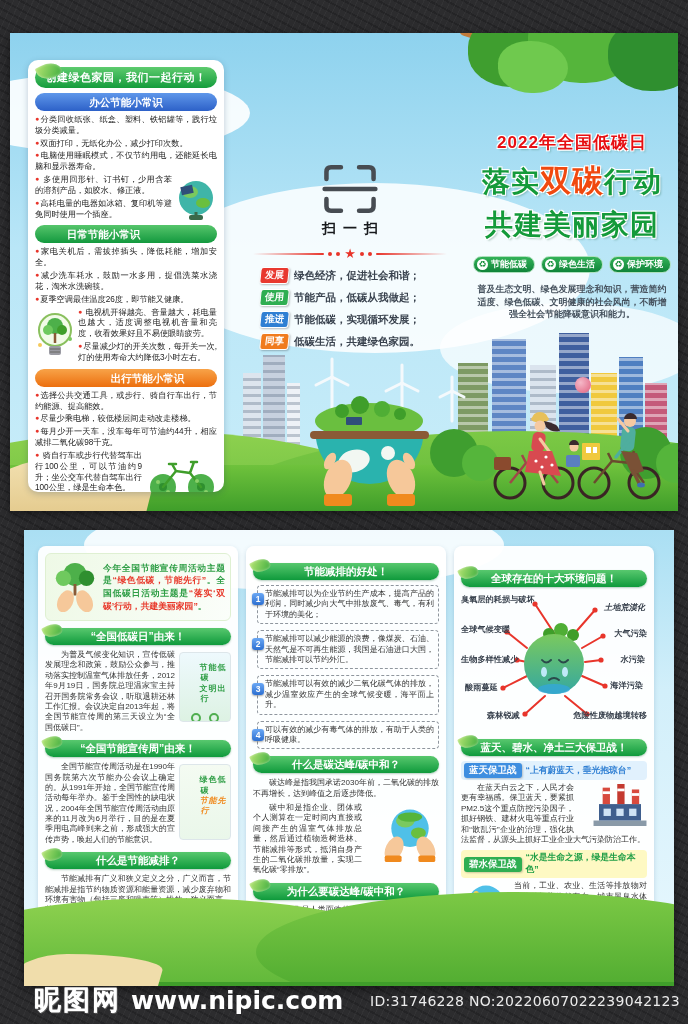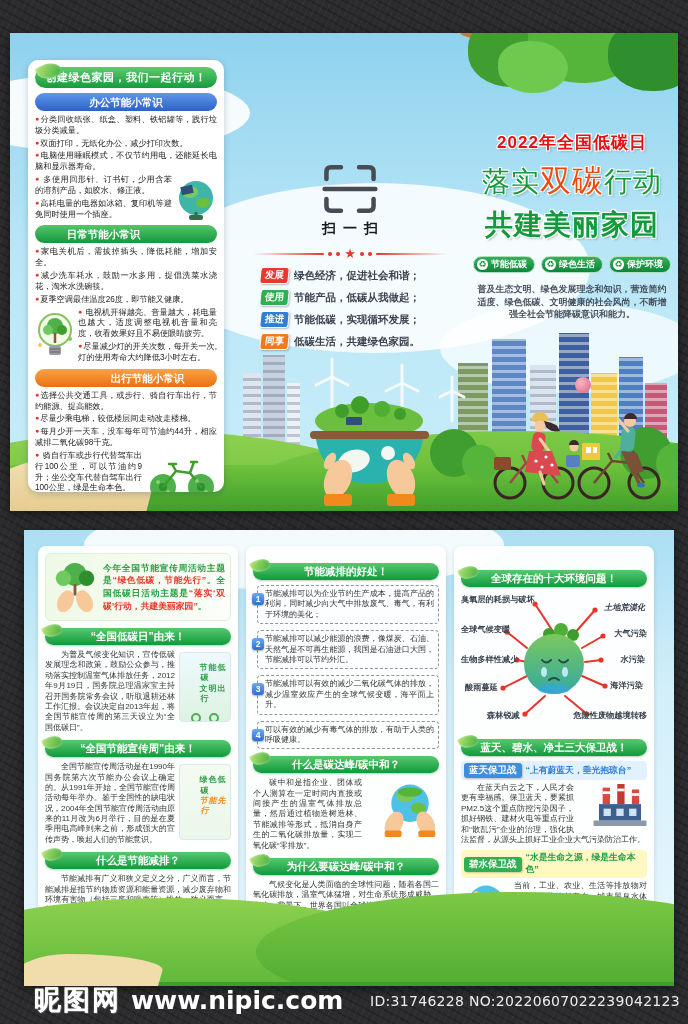--- a/index.html
+++ b/index.html
@@ -74,21 +74,21 @@
   .stag { min-width:27px; text-align:center; color:#fff; font-size:9.5px; font-weight:bold;
     padding:1px 4px; border:1px solid #fff; border-radius:3px; transform:skewX(-6deg);
     box-shadow:1px 1px 2px rgba(0,0,0,.25); }
   .stag-red{background:#e8382f} .stag-green{background:#2fae52} .stag-blue{background:#2f7fd3} .stag-orange{background:#f07b1e}
   .stext { font-size:10.5px; font-weight:bold; color:#39424e; }
 
   
   .right-col { position:absolute; left:448px; top:98px; width:228px; text-align:center; z-index:3; }
   .ow { text-shadow:1px 1px 0 #fff,-1px -1px 0 #fff,1px -1px 0 #fff,-1px 1px 0 #fff,2px 2px 2px rgba(0,80,40,.25); }
   .t-sub { font-size:17px; font-weight:bold; color:#e60f12; letter-spacing:1px; }
-  .t-main { font-size:28px; font-weight:normal; color:#149a3a; letter-spacing:1px; margin-top:6px; }
+  .t-main { font-size:28px; font-weight:bold; color:#149a3a; letter-spacing:1px; margin-top:6px; }
   .t-main .em { color:#f0490f; background:linear-gradient(180deg,#ffa61e,#ef3a0a);
     -webkit-background-clip:text; background-clip:text; font-size:31px; }
   .t-main2 { font-size:28px; font-weight:bold; color:#149a3a; letter-spacing:1px; margin-top:4px; }
   .badges { display:flex; justify-content:center; gap:6px; margin-top:12px; }
   .badge { display:flex; align-items:center; gap:3px; background:linear-gradient(180deg,#33b258,#108439);
     border:1px solid #aee0bd; border-radius:9px; color:#fff; font-size:9px; font-weight:bold;
     padding:1px 7px 1px 3px; }
   .badge .ricon { width:11px; height:11px; background:#fff; border-radius:50%; color:#18913c;
     font-size:9px; line-height:11px; text-align:center; font-family:"DejaVu Sans",sans-serif; }
   .t-intro { margin:10px auto 0; width:196px; font-size:9px; line-height:1.4; color:#46525e; font-weight:bold; }
@@ -514,20 +514,21 @@
         <span class="txt">节能减排可以有效的减少二氧化碳气体的排放，减少温室效应产生的全球气候变暖，海平面上升。</span>
       </div>
       <div class="benefit">
         <span class="num">4</span>
         <span class="txt">可以有效的减少有毒气体的排放，有助于人类的呼吸健康。</span>
       </div>
       <div class="ghead">
         <span class="leaf leaf-sm"></span>
         <span>什么是碳达峰/碳中和？</span>
       </div>
+      <p class="body ind"><span class="txt">碳达峰是指我国承诺2030年前，二氧化碳的排放不再增长，达到峰值之后逐步降低。</span></p>
       <p class="body ind">
         <span class="ill fr">
           <svg width="58" height="58" viewBox="0 0 62 62">
               <circle cx="31" cy="26" r="20" fill="#4fc0e8"></circle>
               <ellipse cx="26" cy="18" rx="10" ry="7" fill="#7ac95e"></ellipse>
               <ellipse cx="40" cy="31" rx="8" ry="6" fill="#6abf3f"></ellipse>
               <ellipse cx="31" cy="14" rx="13" ry="5" fill="#55b53b"></ellipse>
               <ellipse cx="14" cy="48" rx="9" ry="14" fill="#f6c89a" transform="rotate(26 14 48)"></ellipse>
               <ellipse cx="48" cy="48" rx="9" ry="14" fill="#f6c89a" transform="rotate(-26 48 48)"></ellipse>
               <rect x="4" y="55" width="18" height="7" rx="2" fill="#f08a1e"></rect>

